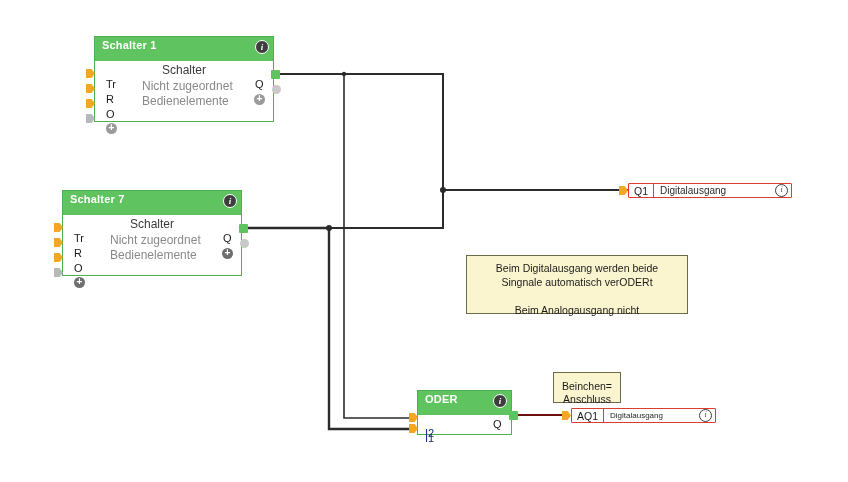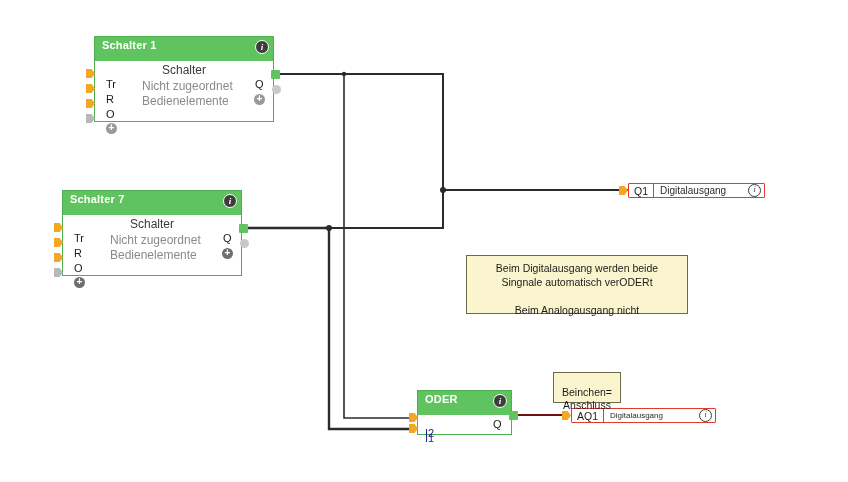--- a/index.html
+++ b/index.html
@@ -144,34 +144,34 @@
       <div class="pin-label" style="left:7px;top:17px;color:#1a2a8a;">I1</div>
       <div class="pin-label" style="left:7px;top:12px;color:#1a2a8a;">I2</div>
       <div class="pin-out-label" style="left:75px;top:3px;">Q</div>
     </div>
   </div>
   <div class="lpin orange" style="left:409px;top:413px;"></div>
   <div class="lpin orange" style="left:409px;top:424px;"></div>
   <div class="rpin green" style="left:509px;top:411px;"></div>
 
   <div class="io-arrow" style="left:619px;top:186px;"></div>
-  <div class="iotag" style="left:628px;top:183px;width:137px;">
+  <div class="iotag" style="left:628px;top:183px;width:164px;">
     <span class="nm">Q1</span>
     <span class="dsc">Digitalausgang</span>
     <span class="ic hollow">i</span>
   </div>
 
   <div class="io-arrow" style="left:562px;top:411px;"></div>
   <div class="iotag" style="left:571px;top:408px;width:145px;">
     <span class="nm">AQ1</span>
     <span class="dsc small">Digitalausgang</span>
     <span class="ic hollow">i</span>
   </div>
 
   <div class="note" style="left:466px;top:255px;width:222px;height:59px;">Beim Digitalausgang werden beide
 Singnale automatisch verODERt
 
 Beim Analogausgang nicht</div>
 
-  <div class="note" style="left:553px;top:372px;width:68px;height:31px;padding:13px 4px;line-height:13px;">Beinchen=
+  <div class="note" style="left:553px;top:372px;width:68px;height:31px;padding:7px 4px;line-height:13px;">Beinchen=
 Anschluss</div>
 
 </div>
 
 </body></html>

